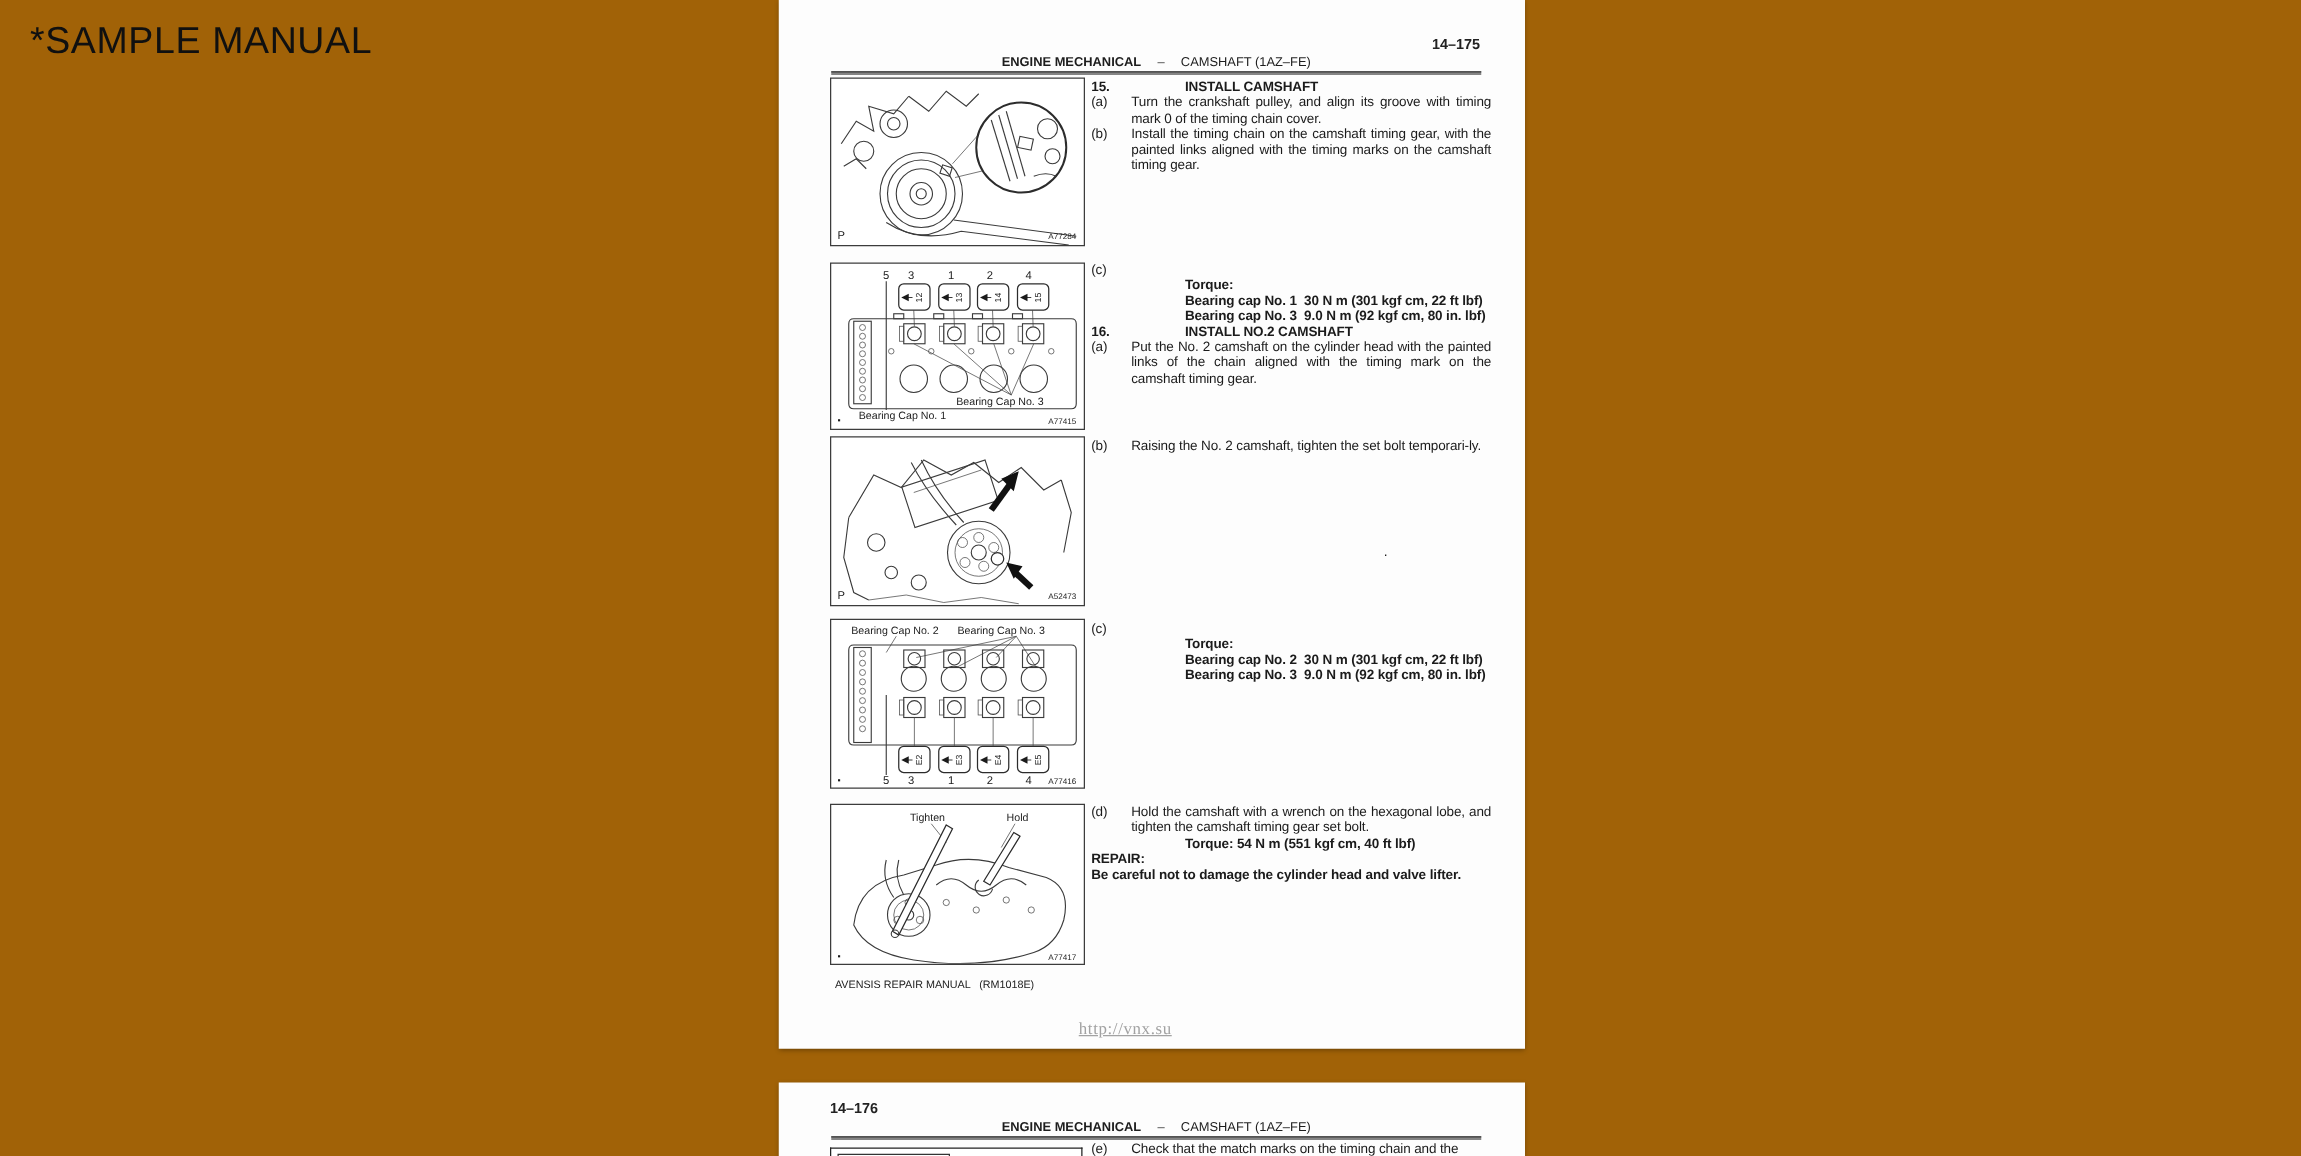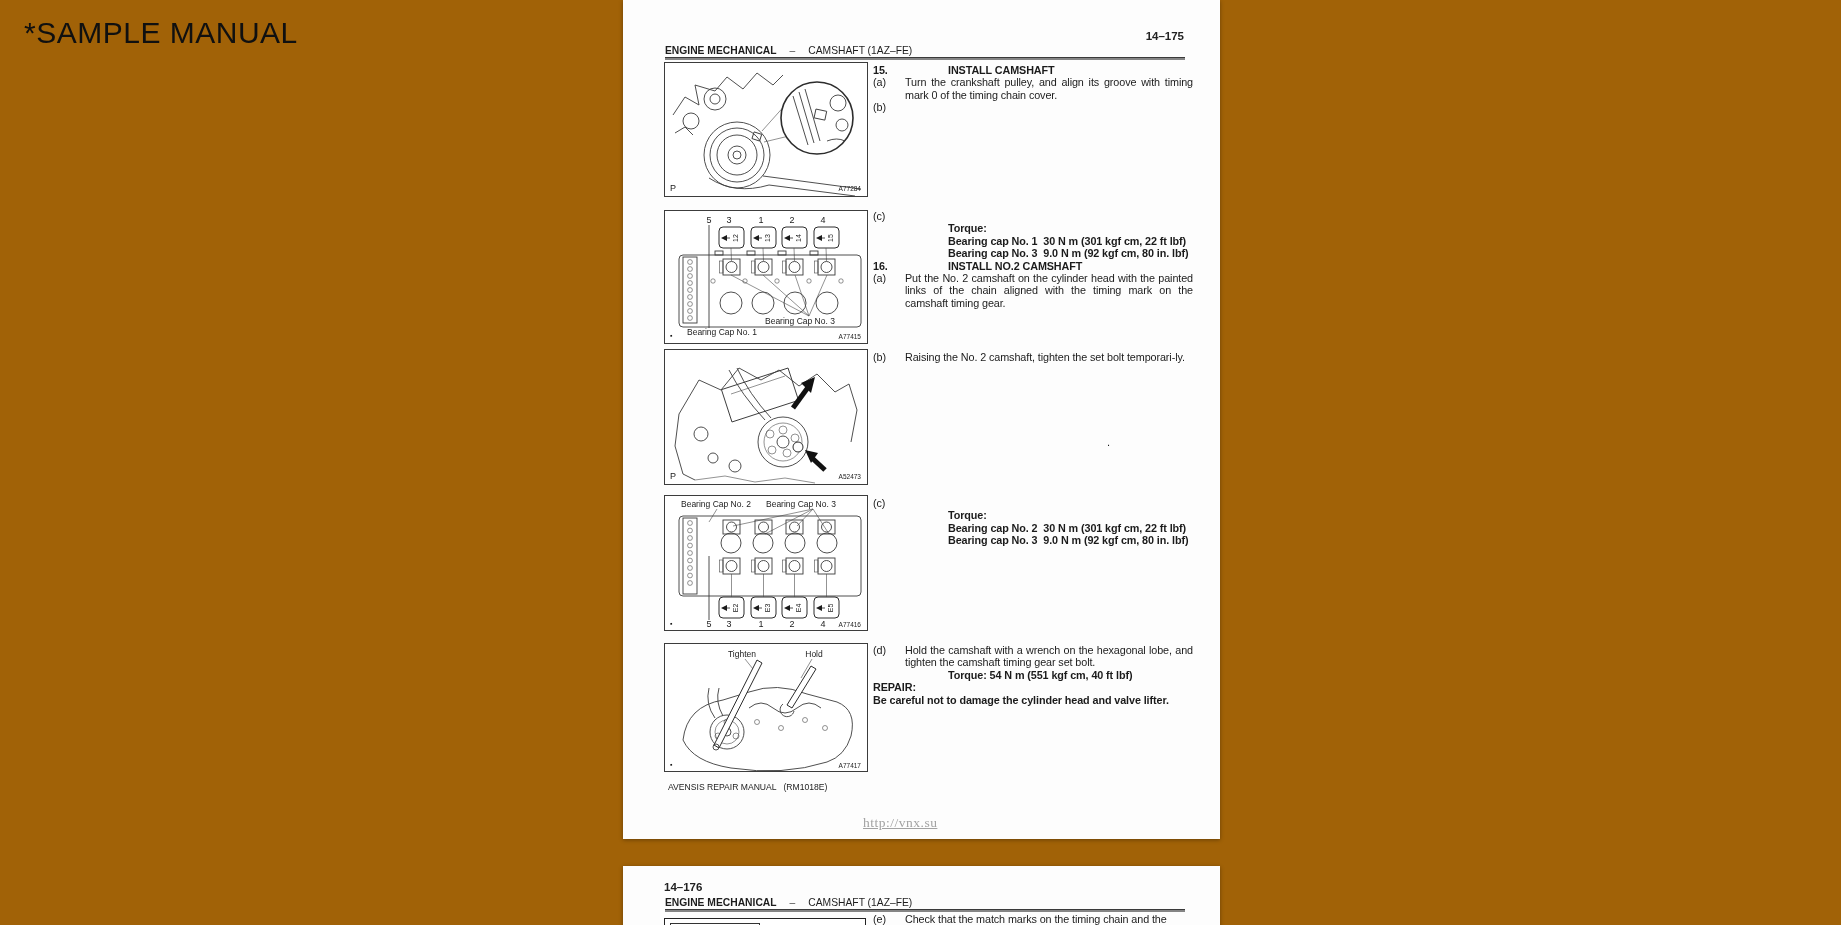--- a/index.html
+++ b/index.html
@@ -9,21 +9,21 @@
 
   .page{position:absolute;left:623px;width:597px;background:#fdfdfd;
         box-shadow:0 1px 4px rgba(0,0,0,.35);}
   .page1{top:0;height:839px;}
   .page2{top:866px;height:75px;}
 
   .pgnum{position:absolute;font-weight:700;font-size:11.5px;color:#222;}
   .pgnum.r{top:30px;right:36px;}
   .pgnum.l{top:15px;left:41px;}
 
-  .runhead{position:absolute;left:42px;width:520px;text-align:left;font-size:10.3px;color:#1d1d1d;white-space:pre;}
+  .runhead{position:absolute;left:42px;width:520px;text-align:center;font-size:10.3px;color:#1d1d1d;white-space:pre;}
   .runhead .sec{font-weight:700;}
   .runhead .dash{color:#4a4a4a;margin:0 13px;}
   .rh1{top:45px;} .rh2{top:31px;}
   .rule{position:absolute;left:42px;width:520px;height:2px;background:#858585;border-top:1px solid #3a3a3a;}
   .rl1{top:57px;} .rl2{top:43px;}
 
   .fig{position:absolute;left:41px;width:202px;background:#fff;border:1px solid #3c3c3c;}
   #fig-pulley{top:62px;height:133px}
   #fig-caps1{top:210px;height:132px}
   #fig-raise{top:349px;height:134px}
@@ -333,20 +333,21 @@
       <div class="row b pre">
           <span class="lbl">15.</span>
           <span class="txt">INSTALL CAMSHAFT</span>
         </div>
       <div class="row">
           <span class="lbl">(a)</span>
           <span class="txt">Turn the crankshaft pulley, and align its groove with timing mark 0 of the timing chain cover.</span>
         </div>
       <div class="row">
           <span class="lbl">(b)</span>
+          <span class="txt">Install the timing chain on the camshaft timing gear, with the painted links aligned with the timing marks on the camshaft timing gear.</span>
         </div>
     </div>
 
     <div class="tblock" id="tb2">
       <div class="row">
           <span class="lbl">(c)</span>
         </div>
       <div class="row b pre">
           <span class="lbl"></span>
           <span class="txt">Torque:</span>

